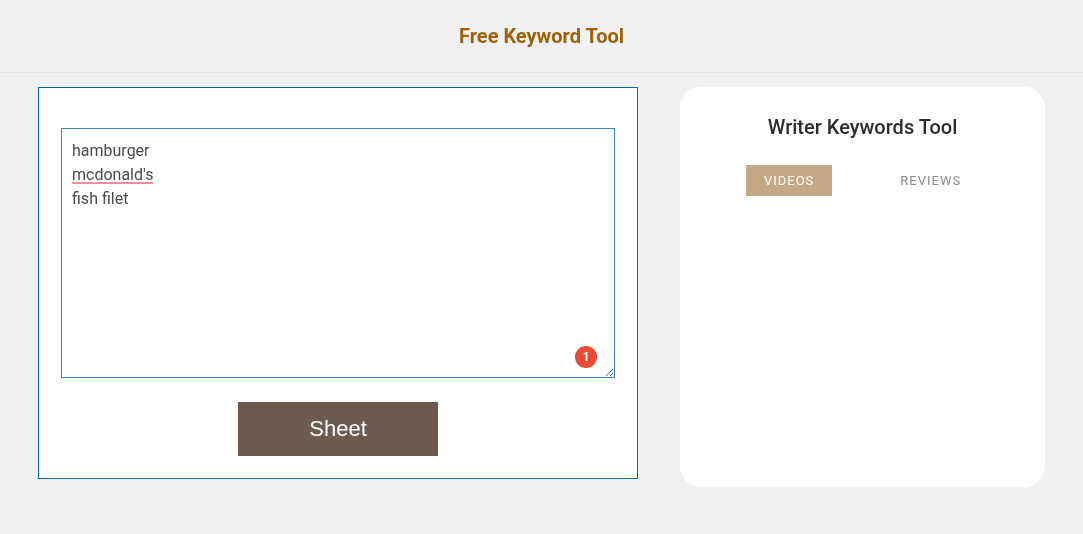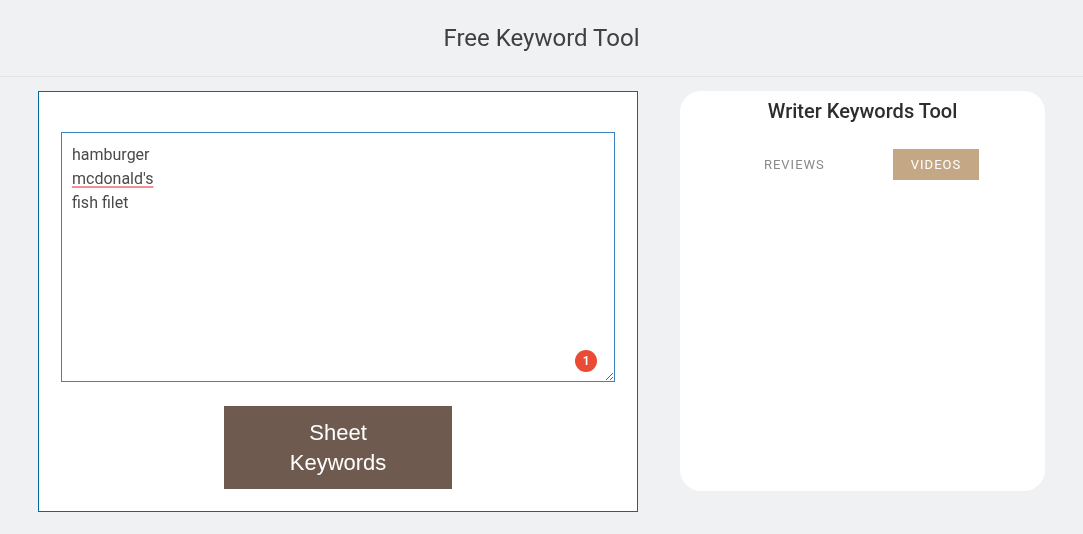--- a/index.html
+++ b/index.html
@@ -14,23 +14,23 @@
       height: 534px;
       overflow: hidden;
     }
     .header {
       background: #f0f1f2;
       padding: 24px 0;
       text-align: center;
       border-bottom: 1px solid #e4e5e6;
     }
     .header h1 {
-      font-size: 24px;
-      font-weight: 400;
-      color: #404040;
+      font-size: 20px;
+      font-weight: 700;
+      color: #a16207;
     }
     .main-container {
       display: flex;
       padding: 14px 38px 0 38px;
       gap: 42px;
       align-items: flex-start;
     }
     .left-panel {
       background: #fff;
       border: 1px solid #0369a1;
@@ -88,27 +88,27 @@
       display: block;
       margin: 20px auto 0;
       background: #6f5a50;
       color: #fff;
       border: none;
       font-size: 22px;
       font-weight: 400;
       padding: 12px 30px;
       line-height: 1.35;
       text-align: center;
-      width: 228px;
+      width: 200px;
       cursor: pointer;
     }
     .right-panel {
       background: #fff;
       width: 388px;
-      padding: 8px 22px;
+      padding: 28px 22px;
       min-height: 400px;
       border-radius: 21px;
     }
     .right-panel h2 {
       font-size: 20px;
       font-weight: 500;
       color: #2d2d2d;
       text-align: center;
       margin-bottom: 26px;
     }
@@ -148,25 +148,25 @@
     <div class="textarea-wrap">
       <textarea class="keyword-textarea" spellcheck="false" style="color: transparent; caret-color: rgb(74, 74, 74);">hamburger
 mcdonald's
 fish filet</textarea>
       <div class="overlay-text"><span>hamburger</span>
 <span class="spellerr">mcdonald's</span>
 <span>fish filet</span></div>
       <div class="badge">1</div>
     </div>
     <button class="sheet-button">
-      <span>Sheet</span><br><span>Keywords</span>
+      <span>Sheet</span><br>
     </button>
   </div>
 
   <div class="right-panel">
     <h2>Writer Keywords Tool</h2>
     <div class="tabs">
+      <div class="tab active">VIDEOS</div>
       <div class="tab">REVIEWS</div>
-      <div class="tab active">VIDEOS</div>
     </div>
   </div>
 
 </div>
 
 </body></html>

